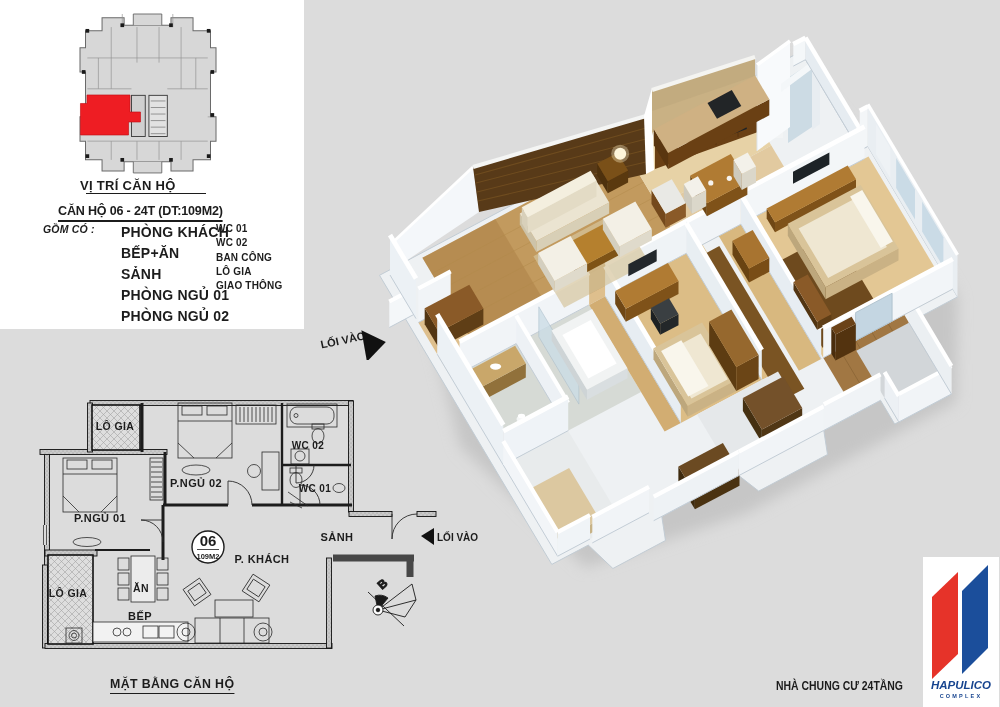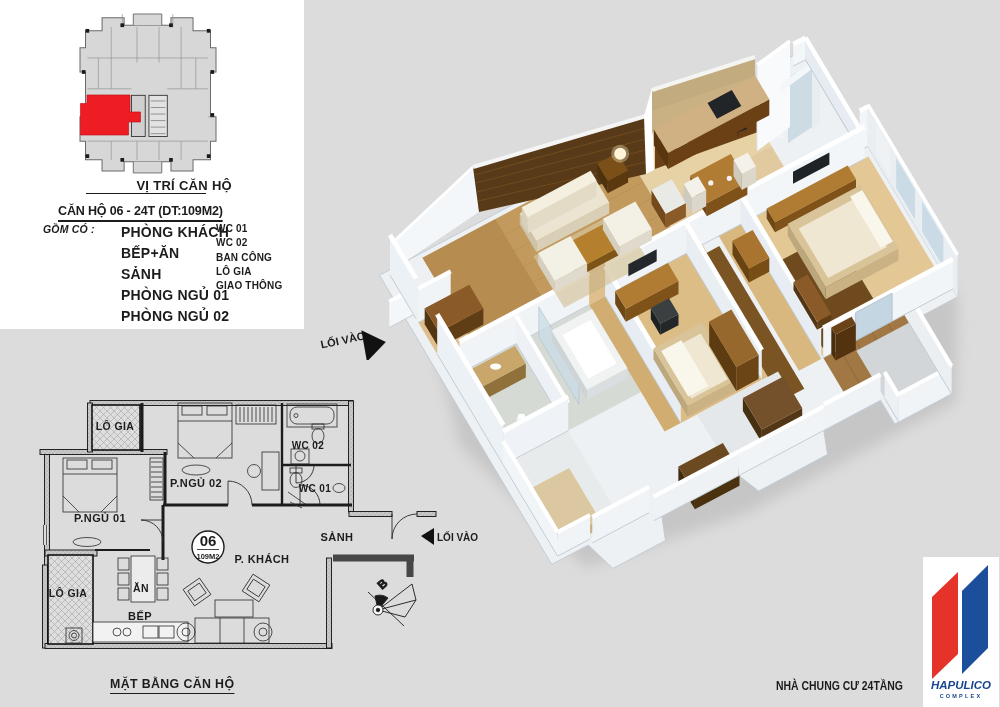--- a/index.html
+++ b/index.html
@@ -63,21 +63,21 @@
 <rect x="16" y="68" width="4" height="4"></rect>
         <rect x="156" y="68" width="4" height="4"></rect>
         <rect x="16" y="114" width="4" height="4"></rect>
         <rect x="156" y="114" width="4" height="4"></rect>
 </g>
 
 <path d="M21.6 94.6 L68.4 94.6 L68.4 112.8 L79.8 112.8 L79.8 123.5 L66.8 123.5 L66.8 137.4 L14.5 137.4 L14.5 103.7 L21.6 103.7 Z" fill="#ee1d23" stroke="#c21015" stroke-width="0.7"></path>
 </g>
 </svg>
 
-<div class="abs b" style="left:62px;top:178px;width:170px;text-align:right;font-size:13px;letter-spacing:0.3px">VỊ TRÍ CĂN HỘ</div>
+<div class="abs b" style="left:80px;top:178px;width:170px;text-align:left;font-size:13px;letter-spacing:0.3px">VỊ TRÍ CĂN HỘ</div>
 <div class="abs" style="left:86px;top:193px;width:120px;height:0;border-top:1.5px solid #1c1c1c"></div>
 
 <div class="abs b" style="left:58px;top:203px;font-size:13.5px;letter-spacing:-0.2px;border-bottom:2px solid #1c1c1c;padding-bottom:2px;transform:scaleX(0.93);transform-origin:left top">CĂN HỘ 06 - 24T (DT:109M2)</div>
 
 <div class="abs b" style="left:43px;top:223px;font-size:10.5px;font-style:italic;letter-spacing:0.2px">GỒM CÓ :</div>
 
 <div class="abs b" style="left:121px;top:222px;font-size:14px;line-height:21px;letter-spacing:0.2px">PHÒNG KHÁCH<br>BẾP+ĂN<br>SẢNH<br>PHÒNG NGỦ 01<br>PHÒNG NGỦ 02</div>
 
 <div class="abs b" style="left:216px;top:222px;font-size:10px;line-height:14.3px;letter-spacing:0.2px">WC 01<br>WC 02<br>BAN CÔNG<br>LÔ GIA<br>GIAO THÔNG</div>
 

